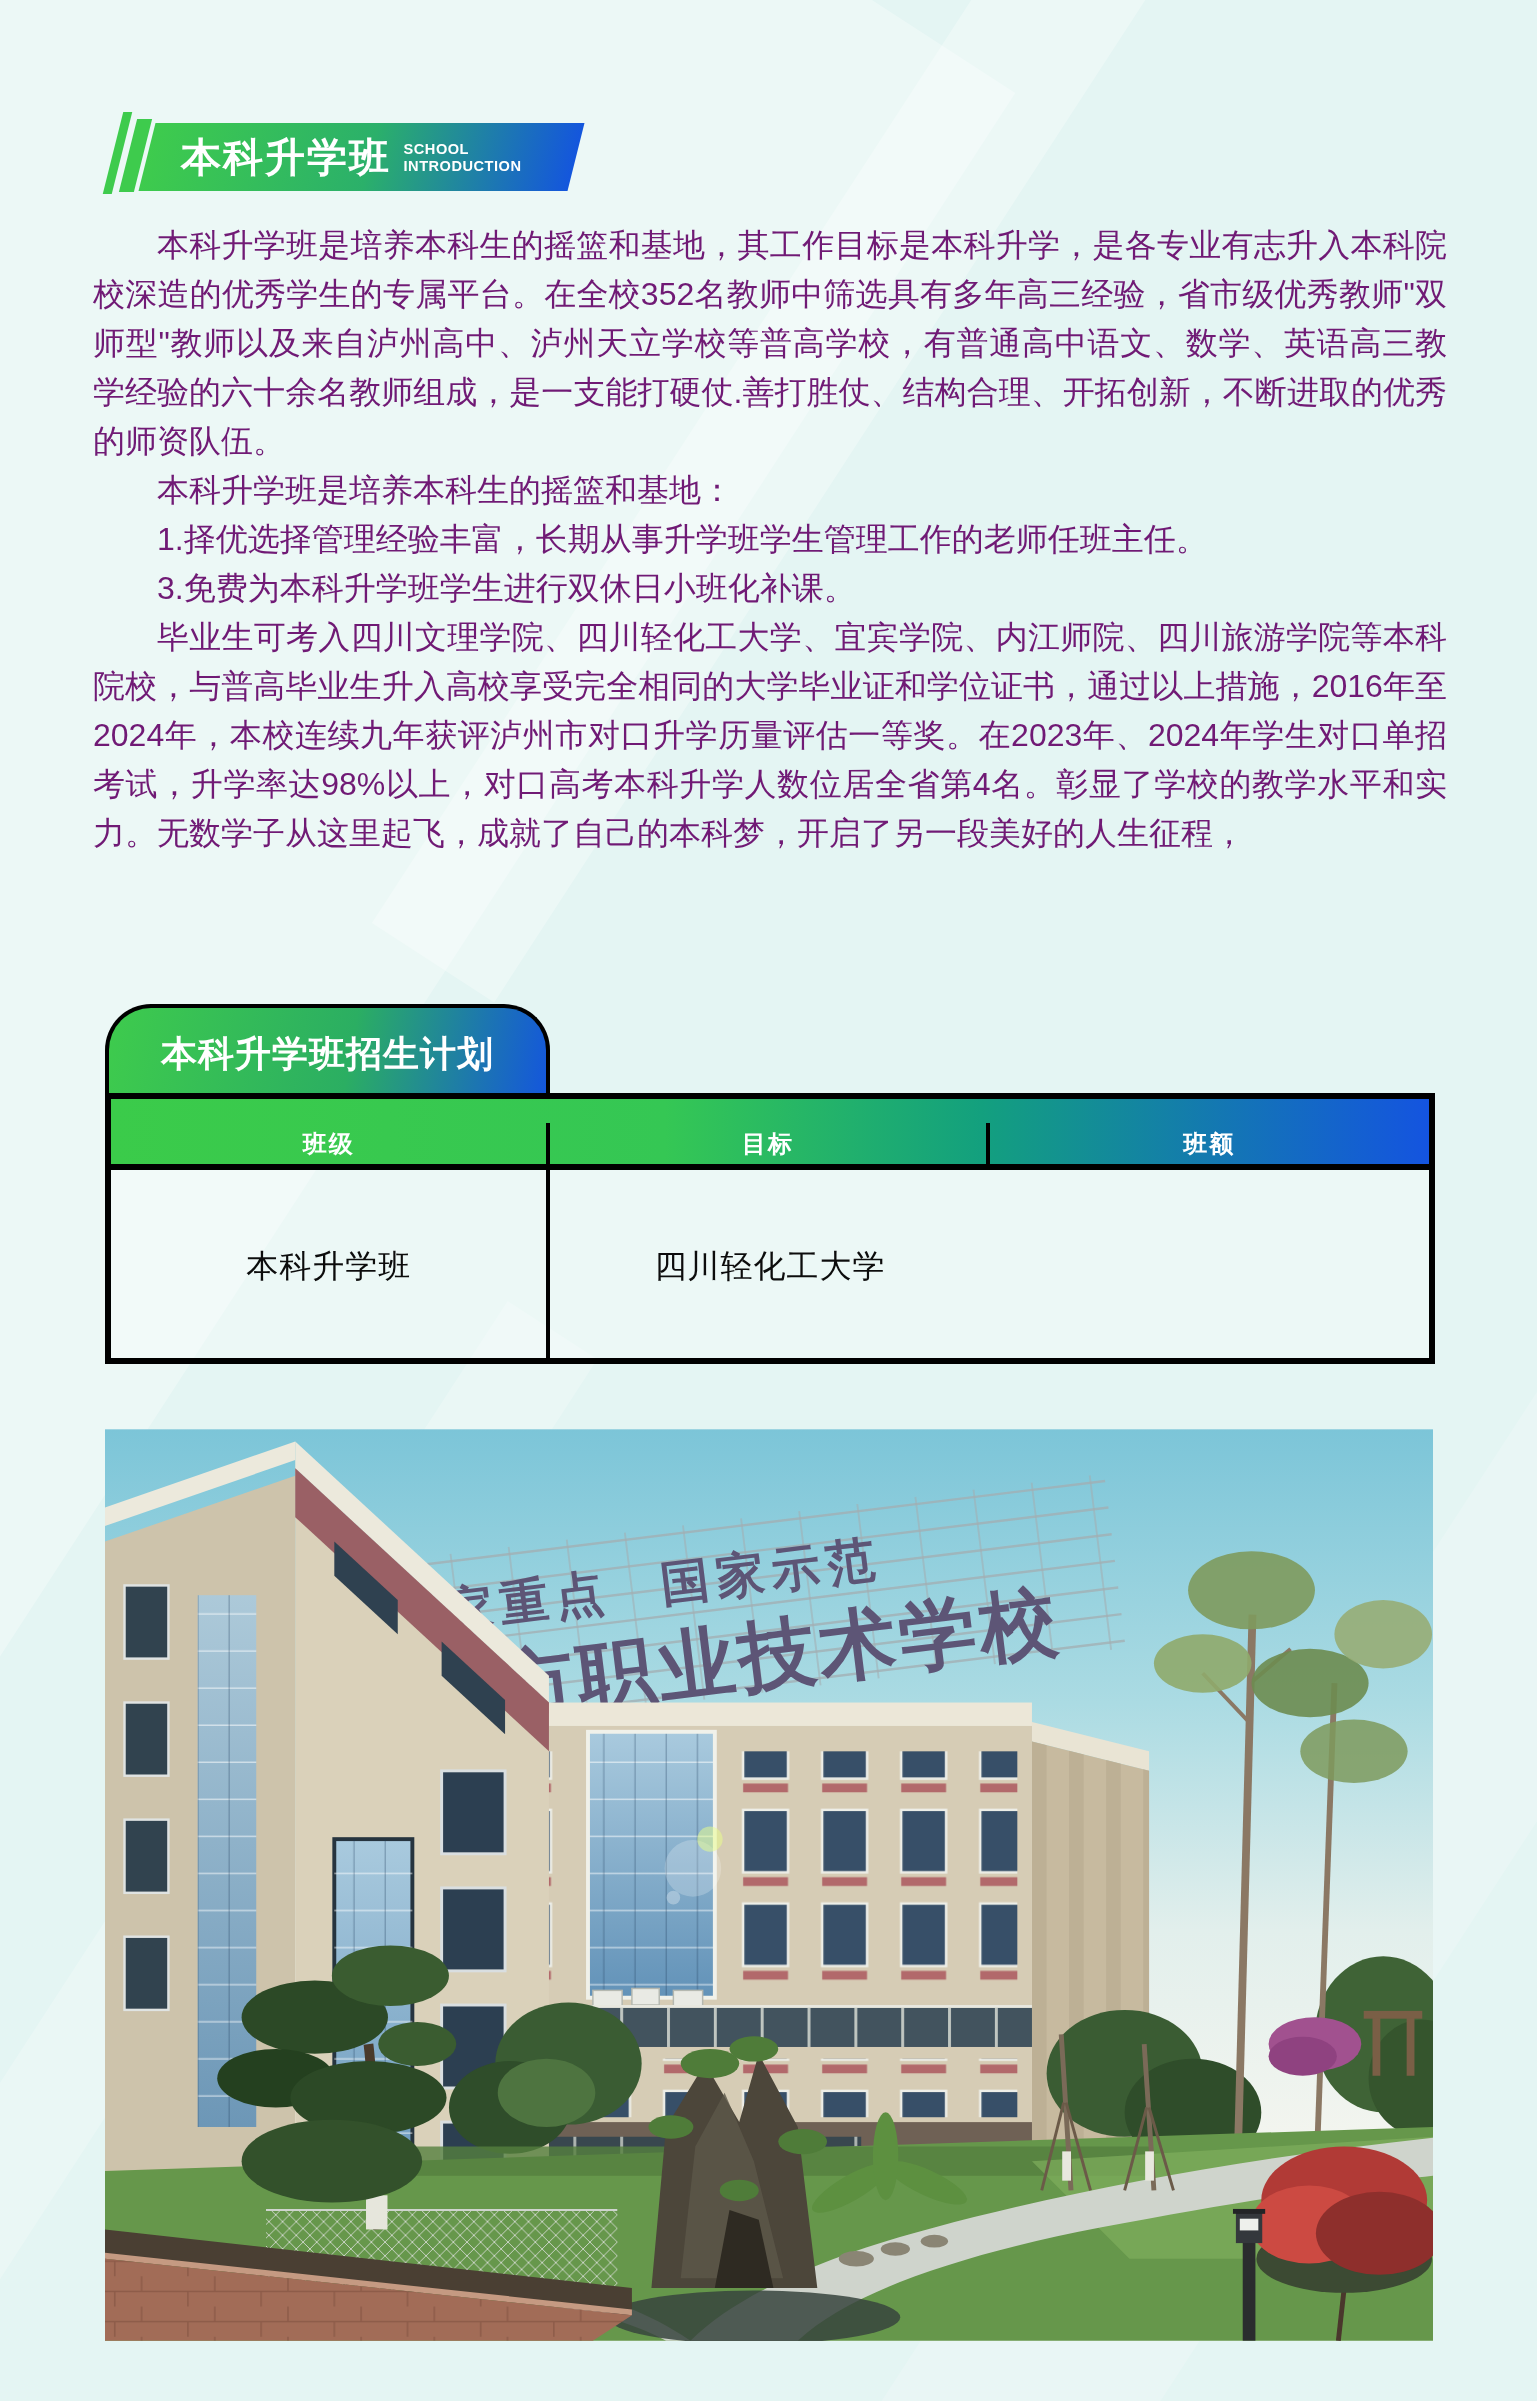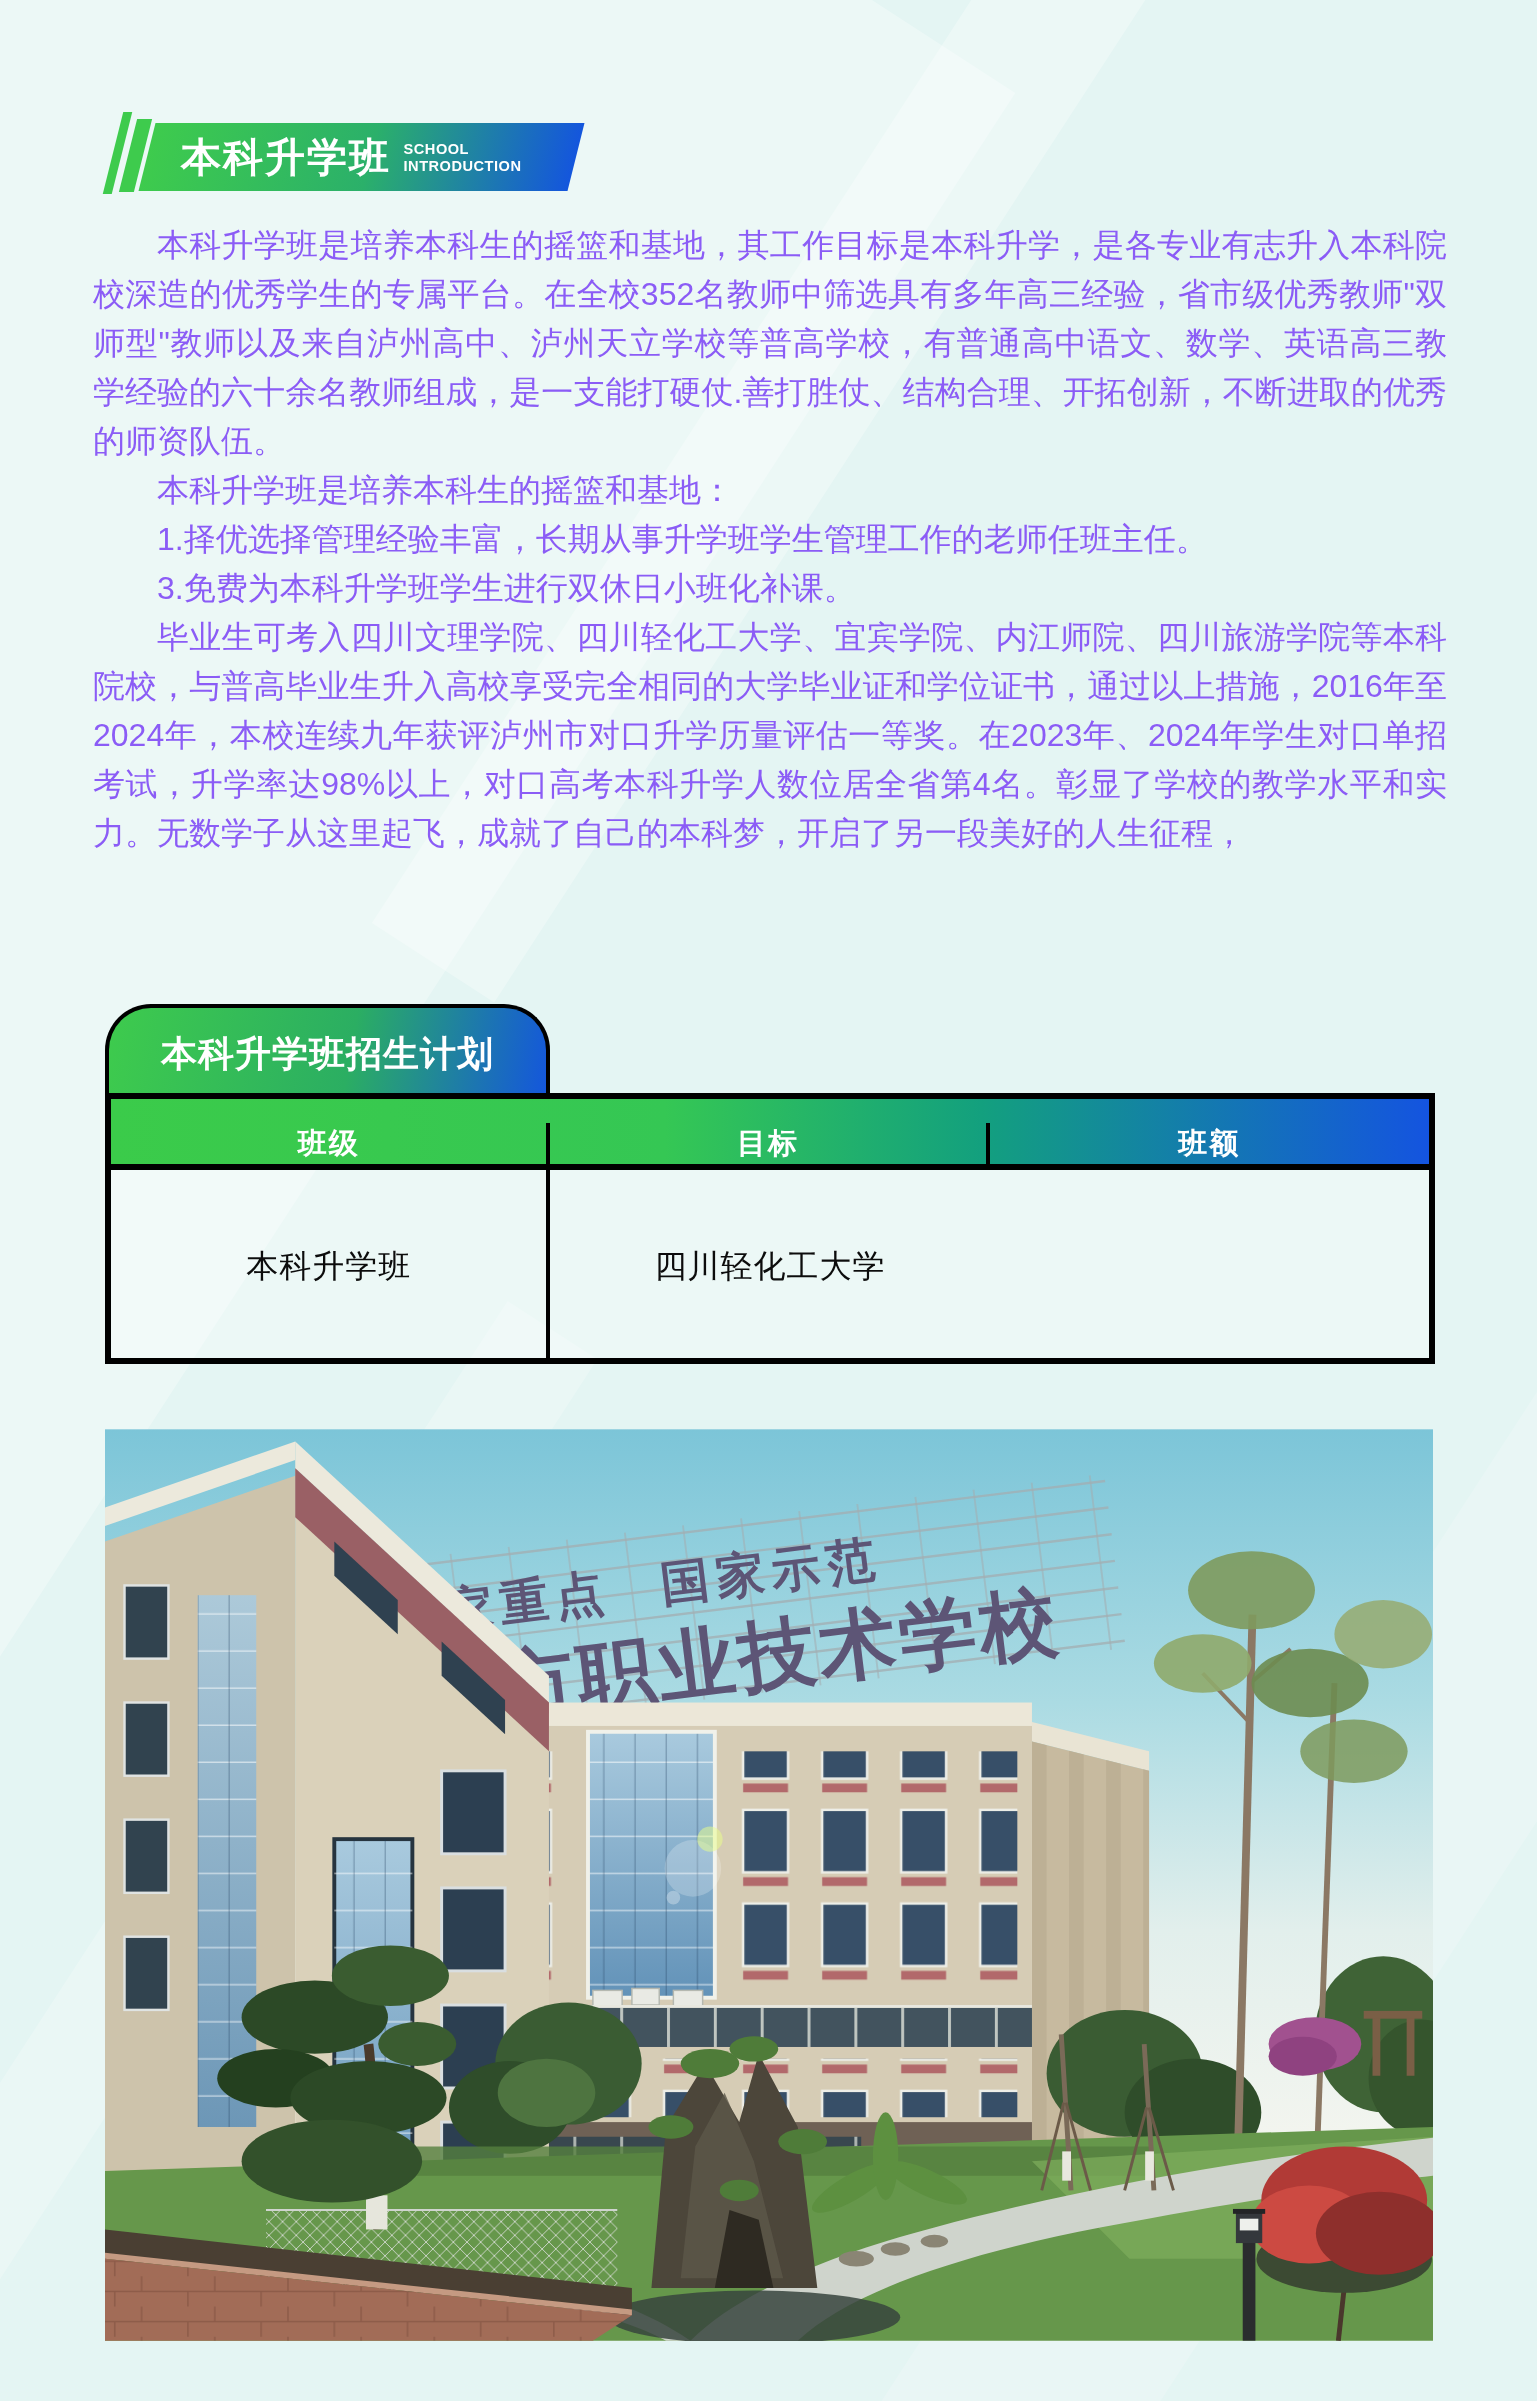--- a/index.html
+++ b/index.html
@@ -30,21 +30,21 @@
     transform:skewX(14deg);display:flex;align-items:center;gap:12.7px;
     padding-left:34px;white-space:nowrap;
   }
   .banner-title{font-size:40px;font-weight:bold;color:#ffffff;letter-spacing:2px;}
   .banner-sub{font-size:14.6px;line-height:16.6px;font-weight:bold;color:#ffffff;letter-spacing:0.5px;}
 
   
   .intro{position:absolute;left:93px;top:221px;width:1354px;}
   .intro p{
     margin:0;font-size:32px;line-height:49px;font-weight:500;
-    text-align:justify;text-indent:2em;color:#8b5cf6;
+    text-align:justify;text-indent:2em;color:#701a75;
   }
 
   
   .plan-tab{
     position:absolute;left:105px;top:1004px;width:445px;height:96px;
     box-sizing:border-box;border:4.9px solid #000;border-bottom:none;
     border-radius:46px 46px 0 0;
     background:linear-gradient(100deg,#3ecb4d 0%,#2bae62 55%,#1456dd 100%);
     display:flex;align-items:center;justify-content:center;
     color:#fff;font-size:36px;font-weight:bold;letter-spacing:1px;
@@ -53,21 +53,21 @@
     position:absolute;left:105px;top:1093px;width:1330px;height:271px;
     box-sizing:border-box;border:6.3px solid #000;background:rgba(255,255,255,0.30);
   }
   .tbl-head{
     display:grid;grid-template-columns:1fr 1fr 1fr;height:65px;
     background:linear-gradient(90deg,#3bcb4a 0%,#35c754 42%,#13a07e 66%,#1454e0 100%);
     border-bottom:6.3px solid #000;box-sizing:content-box;
   }
   .tbl-head .cell{
     display:flex;align-items:center;justify-content:center;
-    color:#fff;font-size:29px;font-weight:bold;letter-spacing:2px;
+    color:#fff;font-size:24px;font-weight:bold;letter-spacing:2px;
     border-right:4.9px solid #000;
     margin-top:24px;
   }
   .tbl-body{display:grid;grid-template-columns:1fr 1fr 1fr;height:193px;}
   .tbl-body .cell{
     display:flex;align-items:center;justify-content:center;
     font-size:32px;font-weight:500;color:#0c0c0c;letter-spacing:1px;
     border-right:4.9px solid #000;
   }
   .cell:last-child{border-right:none !important;}

